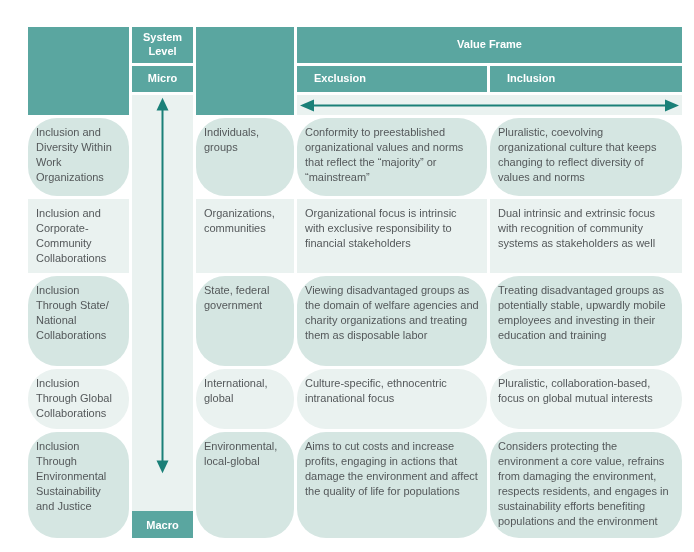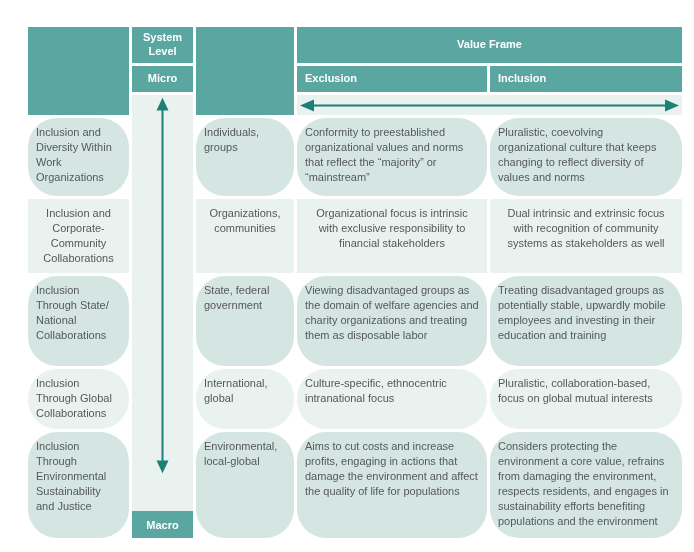--- a/index.html
+++ b/index.html
@@ -20,21 +20,21 @@
     grid-template-rows:36px 26px 20px 78px 74px 90px 60px 106px;
     gap:3px;
   }
   .hdr{
     background:var(--header-teal);
     color:var(--header-text);
     font-size:11px;font-weight:bold;
     display:flex;align-items:center;justify-content:center;
     text-align:center;line-height:1.25;
   }
-  .hdr.left{justify-content:flex-start;text-align:left;padding-left:8px;}
+  .hdr.left{justify-content:flex-start;text-align:left;padding-left:17px;}
   .corner-block{grid-column:1;grid-row:1/4;}
   .sys-hdr{grid-column:2;grid-row:1;padding:0 4px;}
   .micro{grid-column:2;grid-row:2;}
   .level-block{grid-column:3;grid-row:1/4;}
   .vf-hdr{grid-column:4/6;grid-row:1;}
   .excl-hdr{grid-column:4;grid-row:2;}
   .incl-hdr{grid-column:5;grid-row:2;}
   .arrow-band{
     grid-column:4/6;grid-row:3;background:var(--row-light);
     display:flex;align-items:center;
@@ -54,21 +54,21 @@
   .cell{
     font-size:11px;line-height:1.36;color:var(--text-gray);
     padding:7px 8px 6px 8px;
   }
   .cell.dark{background:var(--row-dark);border-radius:29px;}
   .cell.light{background:var(--row-light);}
   .c1{grid-column:1;}
   .c3{grid-column:3;}
   .c4{grid-column:4;}
   .c5{grid-column:5;}
-  .r1{grid-row:4;} .r2{grid-row:5;text-align:center;} .r3{grid-row:6;} .r4{grid-row:7;border-radius:29px;} .r5{grid-row:8;}
+  .r1{grid-row:4;} .r2{grid-row:5;} .r3{grid-row:6;} .r4{grid-row:7;border-radius:29px;} .r5{grid-row:8;}
 </style>
 </head>
 <body>
 
 <div class="matrix">
 
   <div class="hdr corner-block"></div>
 
   <div class="hdr sys-hdr">System Level</div>
 

